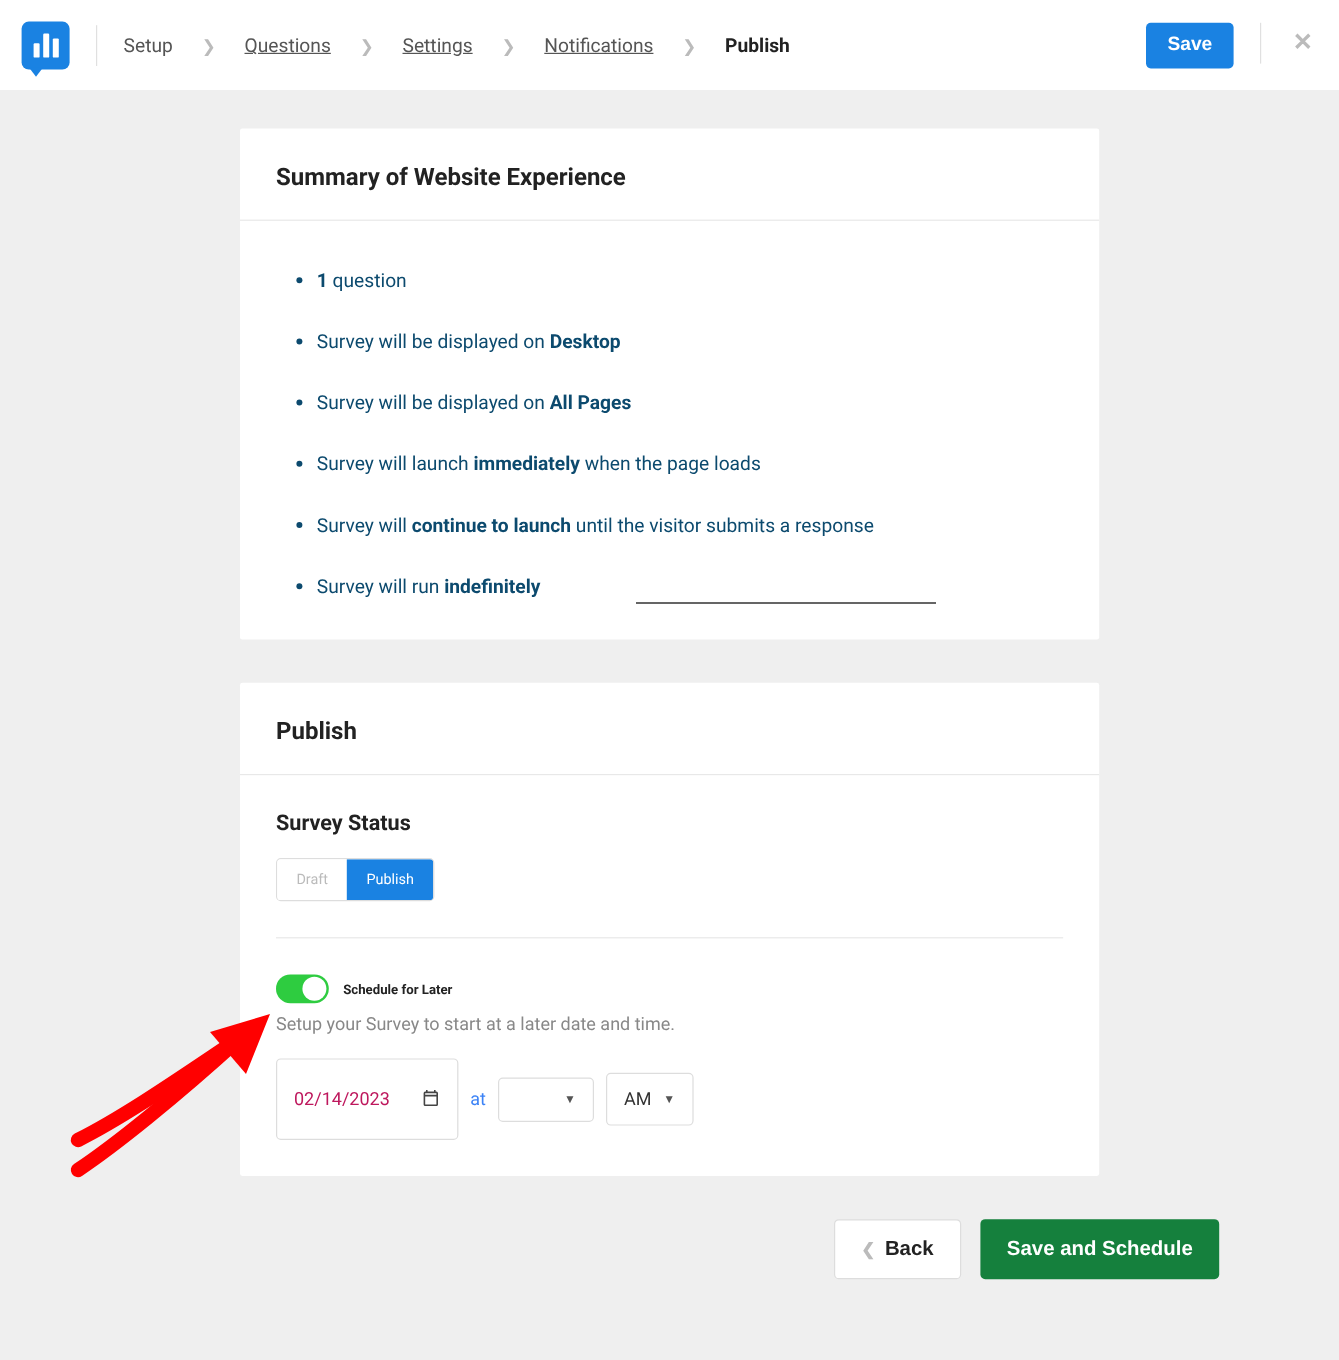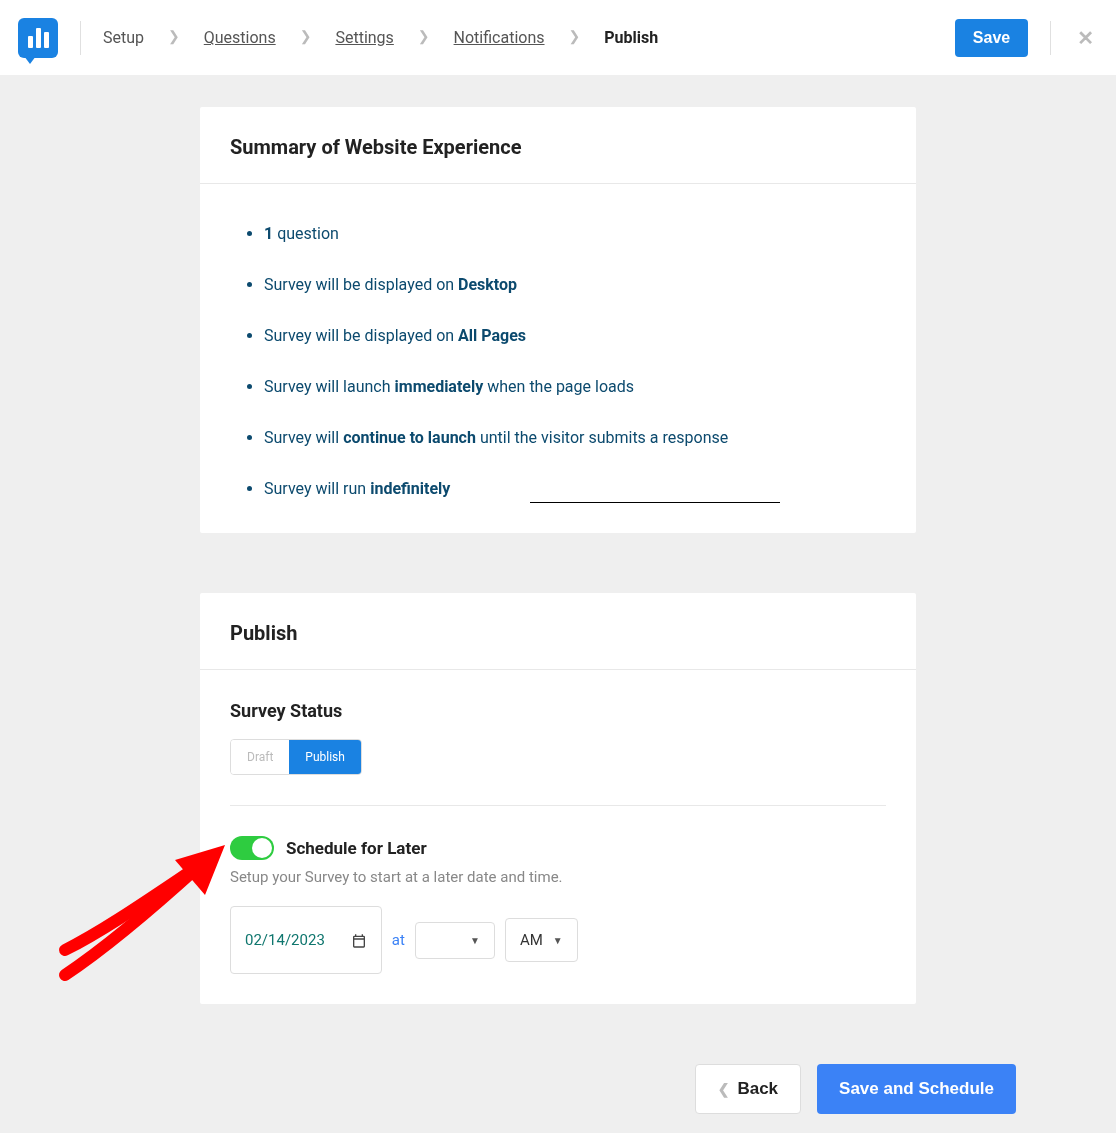--- a/index.html
+++ b/index.html
@@ -33,66 +33,66 @@
       border-left:6px solid transparent;
       border-right:6px solid transparent;
       border-top:8px solid #1a82e2;
     }
     .logo-bars{display:flex;gap:3px;align-items:flex-end;height:20px}
     .logo-bars span{width:5px;background:#fff;border-radius:1px}
     .logo-bars span:nth-child(1){height:12px}
     .logo-bars span:nth-child(2){height:20px}
     .logo-bars span:nth-child(3){height:16px}
     .vdiv{width:1px;height:34px;background:#e0e0e0;margin:0 22px}
-    .crumbs{display:flex;align-items:flex-start;gap:24px;font-size:16px}
+    .crumbs{display:flex;align-items:flex-end;gap:24px;font-size:16px}
     .crumb{color:#555;cursor:pointer}
     .crumb.link{text-decoration:underline}
     .crumb.active{font-weight:700;color:#222;text-decoration:none}
     .chev{color:#bbb;font-size:14px}
-    .hdr-right{margin-left:auto;display:flex;align-items:center}
+    .hdr-right{margin-left:auto;display:flex;align-items:flex-start}
     .save-btn{
       background:#1a82e2;color:#fff;border:none;
       padding:10px 18px;border-radius:4px;font-size:16px;font-weight:600;cursor:pointer
     }
     .close-x{color:#bbb;font-size:20px;font-weight:700;cursor:pointer;padding:4px}
     
     .wrap{max-width:716px;margin:32px auto 0}
-    .card{background:#fff;border-radius:2px;margin-bottom:60px}
+    .card{background:#fff;border-radius:2px;margin-bottom:36px}
     .card-hd{padding:28px 30px 24px;font-size:20px;font-weight:700;border-bottom:1px solid #e8e8e8}
     .card-body{padding:26px 30px 30px}
     .bullets{list-style:disc;padding-left:34px}
     .bullets li{margin:14px 0 32px;color:#0c4a6e;font-size:16px}
     .bullets li:last-child{margin-bottom:10px}
     .underline-bar{height:1px;background:#000;width:250px;margin-left:300px;margin-top:-6px}
     .hr{height:1px;background:#e8e8e8;margin:30px 0}
     
     .p-body{padding:30px}
     .sub-h{font-size:18px;font-weight:700;margin-bottom:10px}
     .muted{color:#888;font-size:15px}
     .seg{display:flex;margin-top:18px;border:1px solid #ddd;border-radius:4px;overflow:hidden;width:fit-content}
     .seg-btn{padding:10px 16px;font-size:12px;background:#fff;cursor:pointer;color:#bbb}
     .seg-btn.active{background:#1a82e2;color:#fff}
     .tog-row{display:flex;align-items:center;gap:12px}
     .toggle{width:44px;height:24px;background:#2ecc40;border-radius:12px;position:relative;cursor:pointer}
     .toggle-knob{width:20px;height:20px;background:#fff;border-radius:50%;position:absolute;top:2px;right:2px}
-    .tog-label{font-weight:700;font-size:17px}
+    .tog-label{font-weight:700;font-size:11px}
     .tog-desc{color:#888;margin-top:8px;font-size:15px}
     .dt-row{display:flex;align-items:center;gap:10px;margin-top:20px}
-    .dbox{border:1px solid #ddd;border-radius:4px;padding:24px 14px;display:flex;align-items:flex-end;gap:26px;font-size:15px;color:#0f766e}
+    .dbox{border:1px solid #ddd;border-radius:4px;padding:24px 14px;display:flex;align-items:flex-start;gap:26px;font-size:15px;color:#be185d}
     .cal-ic svg{display:block}
     .at{color:#3b82f6;font-size:15px}
     .sel{border:1px solid #ddd;border-radius:4px;padding:12px 14px;display:flex;align-items:center;gap:10px;min-width:70px;cursor:pointer;font-size:15px;color:#333}
     .sel.empty{min-width:80px;justify-content:flex-end}
     .caret{font-size:10px;color:#555}
     
     .footer{display:flex;justify-content:flex-end;gap:16px;max-width:916px;margin:0 auto;padding-bottom:30px}
     .btn{padding:14px 22px;border-radius:4px;font-size:17px;font-weight:600;cursor:pointer;border:none;display:flex;align-items:center;gap:8px}
     .btn.back{background:#fff;border:1px solid #ddd;color:#222}
     .btn.back .arr{color:#bbb;font-size:14px}
-    .btn.primary{background:#3b82f6;color:#fff}
+    .btn.primary{background:#15803d;color:#fff}
     
     .arrow-anno{position:absolute;z-index:50;pointer-events:none}
   </style>
 </head>
 <body>
 
 <div class="hdr">
   <div class="logo">
     <div class="logo-bars">
         <span></span>

